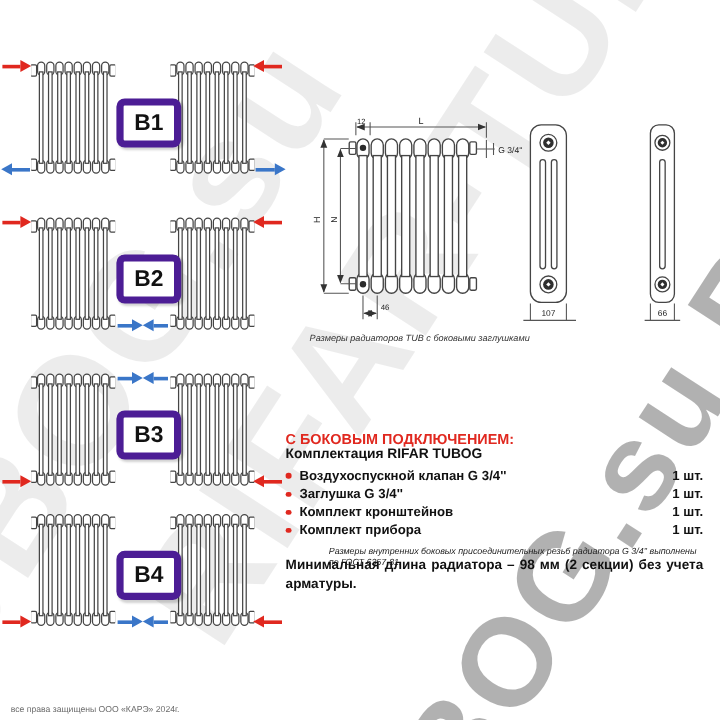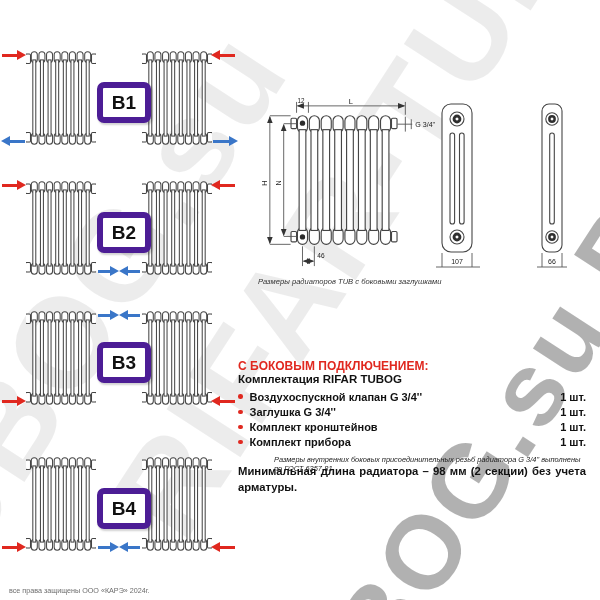--- a/index.html
+++ b/index.html
@@ -14,21 +14,21 @@
   #wm3{left:498px;top:438px;font-size:104px;color:#000;opacity:.30;}
 
   .layer{position:absolute;inset:0;z-index:1;}
 
   
   #title{position:absolute;top:7px;right:12px;width:330px;text-align:right;
          font-size:17.5px;font-weight:800;line-height:1.18;color:#121212;letter-spacing:.2px;}
 
   
   .scheme{position:absolute;left:0;width:250px;height:118px;}
-  #scheme-b1{top:46px;} #scheme-b2{top:176px;} #scheme-b3{top:306px;} #scheme-b4{top:452px;}
+  #scheme-b1{top:46px;} #scheme-b2{top:176px;} #scheme-b3{top:306px;} #scheme-b4{top:423px;}
   .rad{position:absolute;top:2px;width:70px;height:100px;}
   .rad.l{left:26px;} .rad.r{left:142px;}
   .scheme-label{position:absolute;left:97px;top:36px;width:42px;height:29px;
     border:6px solid #4c1d95;border-radius:7px;background:#fff;box-shadow:1.5px 2px 2px rgba(0,0,0,.18);
     display:flex;align-items:center;justify-content:center;font-weight:800;font-size:19px;color:#111;}
 
   
   .arrow{position:absolute;height:2.6px;}
   .arrow.red{background:var(--red);color:var(--red);}
   .arrow.blue{background:var(--blue);color:var(--blue);}

